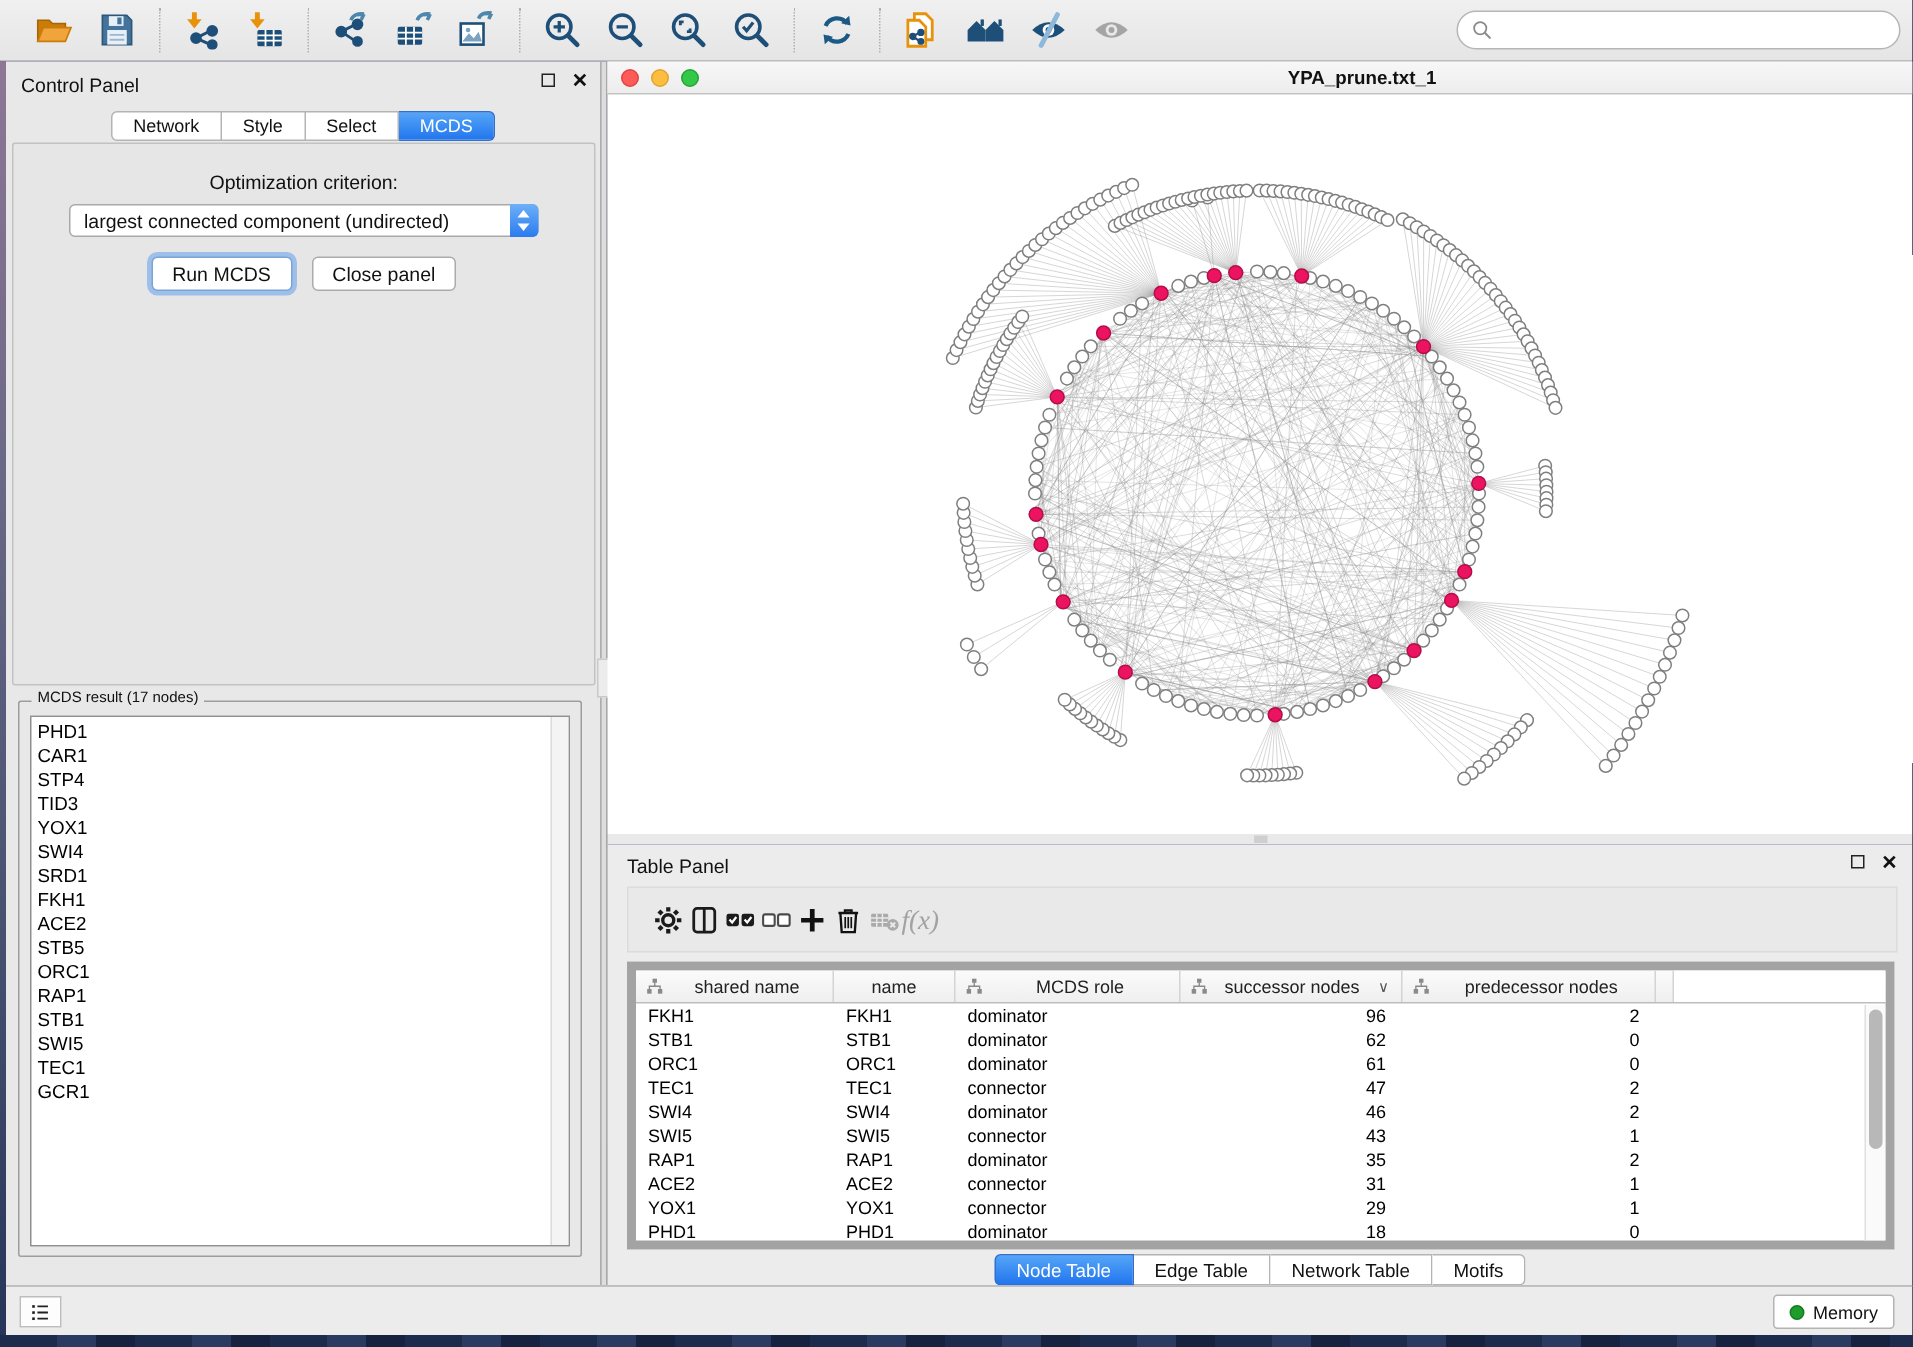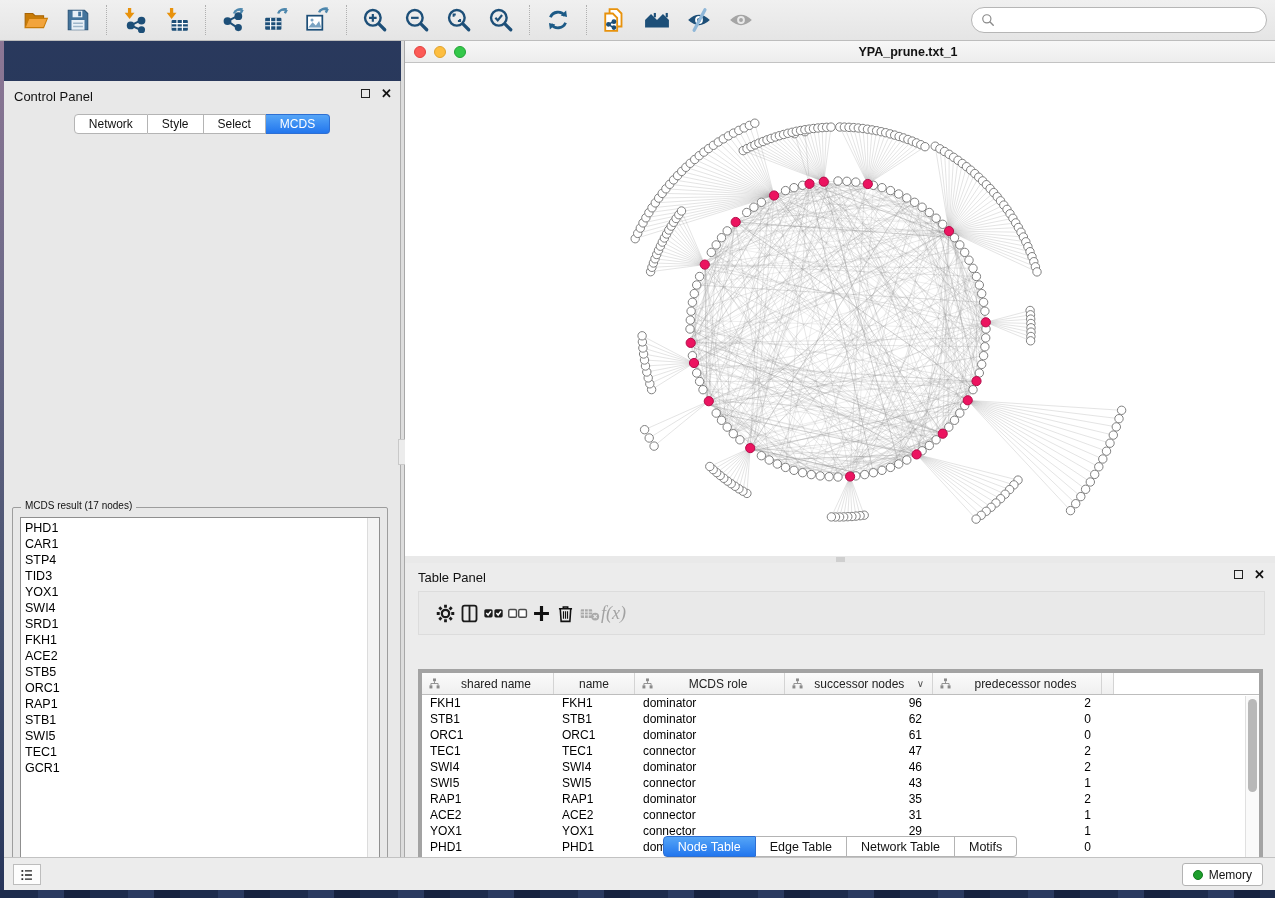--- a/index.html
+++ b/index.html
@@ -22,21 +22,21 @@
   #search-input { border:none; outline:none; flex:1; height:20px; margin-left:6px; font-size:12px; background:transparent; }
 
   
   #left-strip { position:absolute; left:0; top:41px; width:4px; height:849px;
     background:linear-gradient(180deg,#8d7795 0%,#6d6a88 30%,#44506e 70%,#27355a 100%); }
   #wallpaper-bottom { position:absolute; left:0; top:890px; width:1275px; height:8px;
     background:repeating-linear-gradient(90deg,#1d2b4c 0 38px,#2a3a60 38px 64px,#16223f 64px 90px); }
 
   
   #control-panel { position:absolute; left:4px; top:41px; width:397px; height:816px;
-    background:#e8e8e8; border-right:1px solid #adadad;margin-top:40px; }
+    background:#e8e8e8; border-right:1px solid #adadad; }
   #cp-header { position:absolute; left:0; top:0; right:0; height:28px; }
   #cp-title { position:absolute; left:10px; top:8px; font-size:13px; color:#111; }
   .win-ctrls { position:absolute; right:8px; top:7px; display:flex; gap:11px; align-items:center; }
   .float-box { width:9px; height:9px; border:1.5px solid #222; display:inline-block; cursor:pointer; }
   .close-x { font-size:13px; font-weight:bold; color:#111; line-height:11px; cursor:pointer; }
 
   .seg-row { display:flex; justify-content:center; }
   #cp-tabs { position:absolute; left:0; right:0; top:33px; }
   .seg-btn { height:20px; padding:0 14px; background:#fff; border:1px solid #b4b4b4; border-left:none;
     font-size:12px; color:#111; display:flex; align-items:center; cursor:pointer; }
@@ -92,21 +92,21 @@
   
   #table-panel { position:absolute; left:405px; top:563px; width:870px; height:294px; background:#ececec; }
   #tp-title { position:absolute; left:13px; top:7px; font-size:13px; color:#111; }
   #tp-toolbar { position:absolute; left:13px; top:28px; right:10px; height:44px;
     background:#e9e9e9; border:1px solid #dcdcdc; display:flex; align-items:center; padding:16px 14px; }
   .tp-btn { width:24px; height:24px; display:flex; align-items:center; justify-content:center; cursor:pointer; }
   .tp-btn svg { width:21px; height:21px; }
   .fx-label { font-family:"Liberation Serif", serif; font-style:italic; font-size:18px; color:#a2a2a2; }
 
   #table-frame { position:absolute; left:13px; top:78px; width:845px; height:192px;
-    background:#fff; border:4px solid #a3a3a3; overflow:hidden;margin-top:28px; }
+    background:#fff; border:6px solid #a3a3a3; overflow:hidden; }
   #thead { display:flex; height:22px; border-bottom:1px solid #bdbdbd; background:linear-gradient(180deg,#fbfbfb,#efefef); }
   .th { display:flex; align-items:center; border-right:1px solid #d4d4d4; font-size:12px; color:#222;
     padding:0 4px; cursor:pointer; }
   .th .hier { width:11px; height:11px; margin:0 3px; flex:0 0 auto; }
   .th .lbl { flex:1; text-align:center; white-space:nowrap; overflow:hidden; }
   .th .sort { font-size:10px; color:#555; margin:0 4px; }
   .th.stub { width:12px; }
   .th.filler { flex:1; border-right:none; background:#fff; }
   .trow { display:flex; height:16px; cursor:default; }
   .td { font-size:12px; color:#000; line-height:16px; padding:0 8px; white-space:nowrap; overflow:hidden; }
@@ -303,20 +303,34 @@
         <span class="float-box"></span>
         <span class="close-x">✕</span>
       </span>
     </div>
     <div id="cp-tabs" class="seg-row">
         <button class="seg-btn">Network</button>
         <button class="seg-btn">Style</button>
         <button class="seg-btn">Select</button>
         <button class="seg-btn sel">MCDS</button>
       </div>
+    <div id="cp-card">
+      <div id="opt-label">Optimization criterion:</div>
+      <div id="opt-select">
+        <span id="opt-value">largest connected component (undirected)</span>
+        <span id="opt-stepper">
+            <i class="up"></i>
+            <i class="dn"></i>
+          </span>
+      </div>
+      <div id="cp-btn-row">
+        <button id="run-btn" class="cp-btn">Run MCDS</button>
+        <button id="close-btn" class="cp-btn">Close panel</button>
+      </div>
+    </div>
     <div id="mcds-group">
       <span id="mcds-group-title">MCDS result (17 nodes)</span>
       <div id="mcds-list">
         <div id="mcds-items">
             <div class="mcds-item">PHD1</div>
             <div class="mcds-item">CAR1</div>
             <div class="mcds-item">STP4</div>
             <div class="mcds-item">TID3</div>
             <div class="mcds-item">YOX1</div>
             <div class="mcds-item">SWI4</div>

